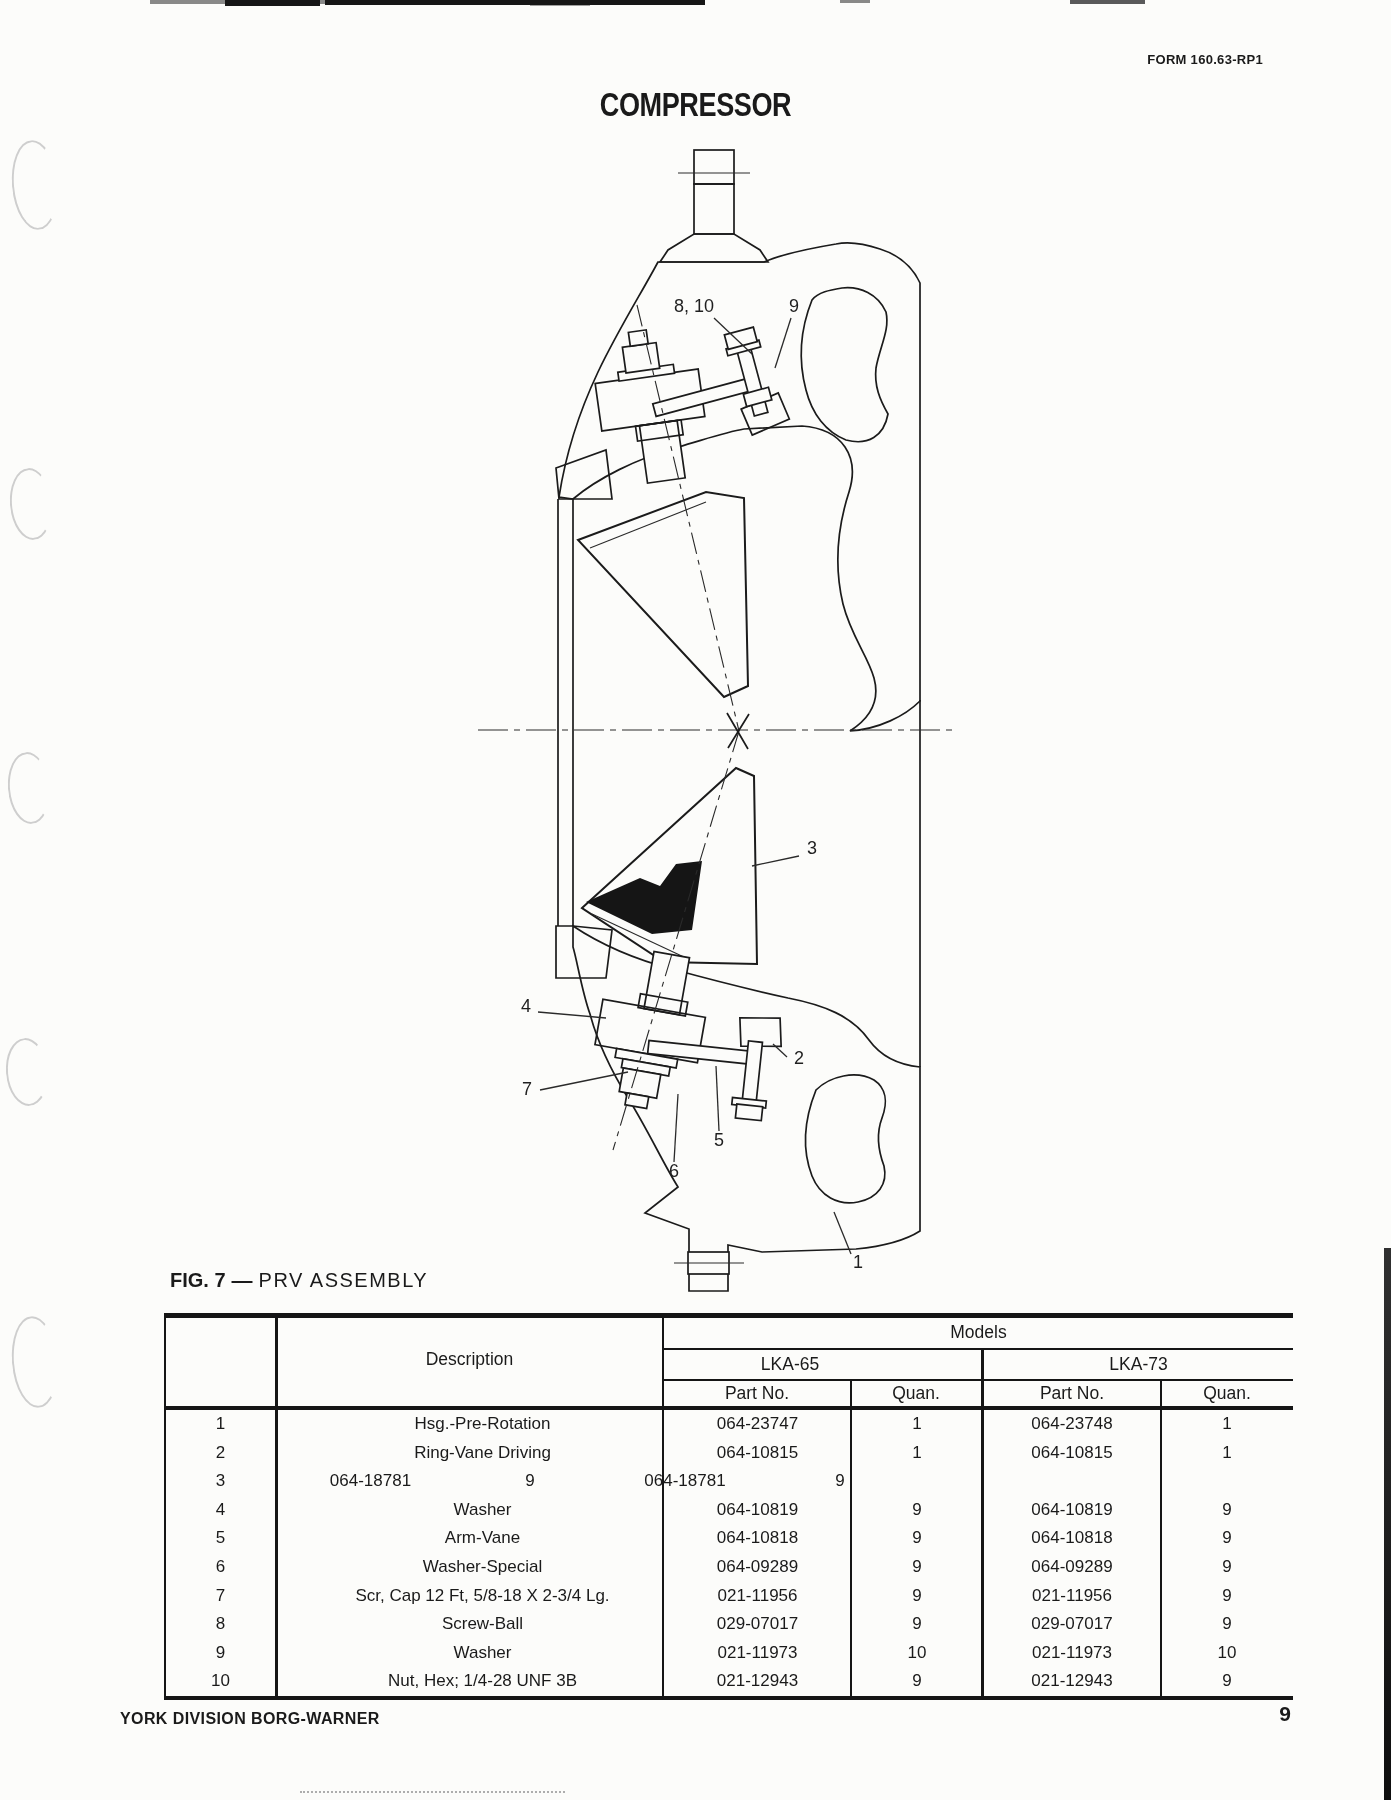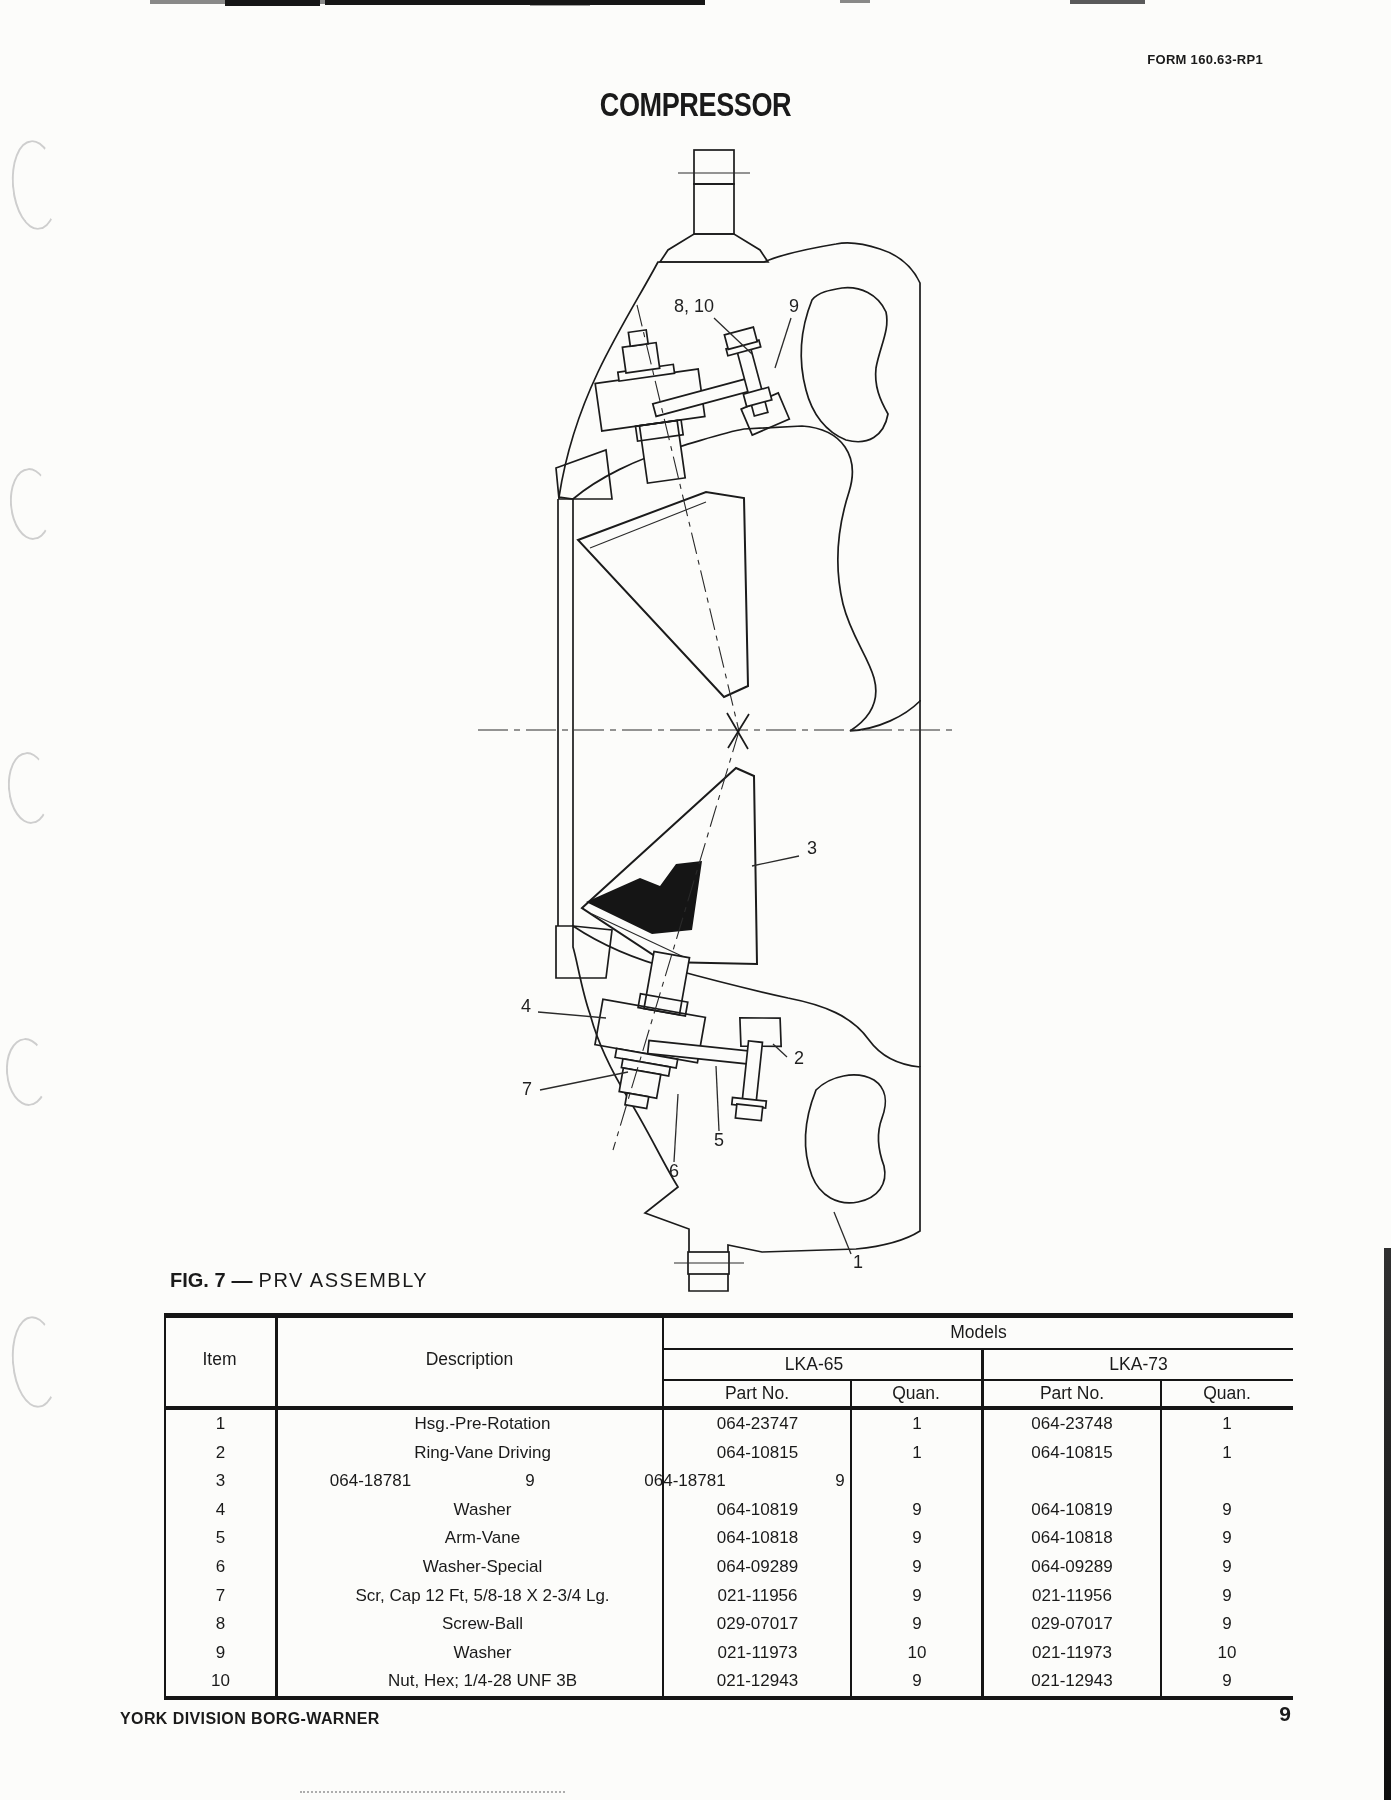--- a/index.html
+++ b/index.html
@@ -235,24 +235,23 @@
     <div class="hline" style="top:66px;left:500px;width:629px;height:1.6px"></div>
     <div class="hline" style="top:93px;left:0;width:1129px;height:3.5px"></div>
     <div class="hline" style="top:383px;left:0;width:1129px;height:3.5px"></div>
     <div class="vline" style="left:0;top:0;width:1.6px;height:386px"></div>
     <div class="vline" style="left:111px;top:0;width:3px;height:386px"></div>
     <div class="vline" style="left:498px;top:0;width:2px;height:386px"></div>
     <div class="vline" style="left:686px;top:66px;width:1.6px;height:320px"></div>
     <div class="vline" style="left:817px;top:35px;width:2.5px;height:351px"></div>
     <div class="vline" style="left:996px;top:66px;width:1.6px;height:320px"></div>
 
-    <div class="hlabel" style="left:0;top:0;width:111px;height:93px;line-height:93px">Item</div>
     <div class="hlabel" style="left:113px;top:0;width:385px;height:93px;line-height:93px">Description</div>
     <div class="hlabel" style="left:500px;top:4px;width:629px;height:31px;line-height:31px">Models</div>
-    <div class="hlabel" style="left:520px;top:37px;width:260px;height:29px;line-height:29px">LKA-65</div>
+    <div class="hlabel" style="left:496px;top:37px;width:260px;height:29px;line-height:29px">LKA-65</div>
     <div class="hlabel" style="left:820px;top:37px;width:309px;height:29px;line-height:29px">LKA-73</div>
     <div class="hlabel" style="left:500px;top:68px;width:186px;height:25px;line-height:25px">Part No.</div>
     <div class="hlabel" style="left:687px;top:68px;width:130px;height:25px;line-height:25px">Quan.</div>
     <div class="hlabel" style="left:820px;top:68px;width:176px;height:25px;line-height:25px">Part No.</div>
     <div class="hlabel" style="left:997px;top:68px;width:132px;height:25px;line-height:25px">Quan.</div>
 
     <div id="rows">
         <div class="trow">
           <div class="tcell c-item">1</div>
           <div class="tcell c-desc">Hsg.-Pre-Rotation</div>

